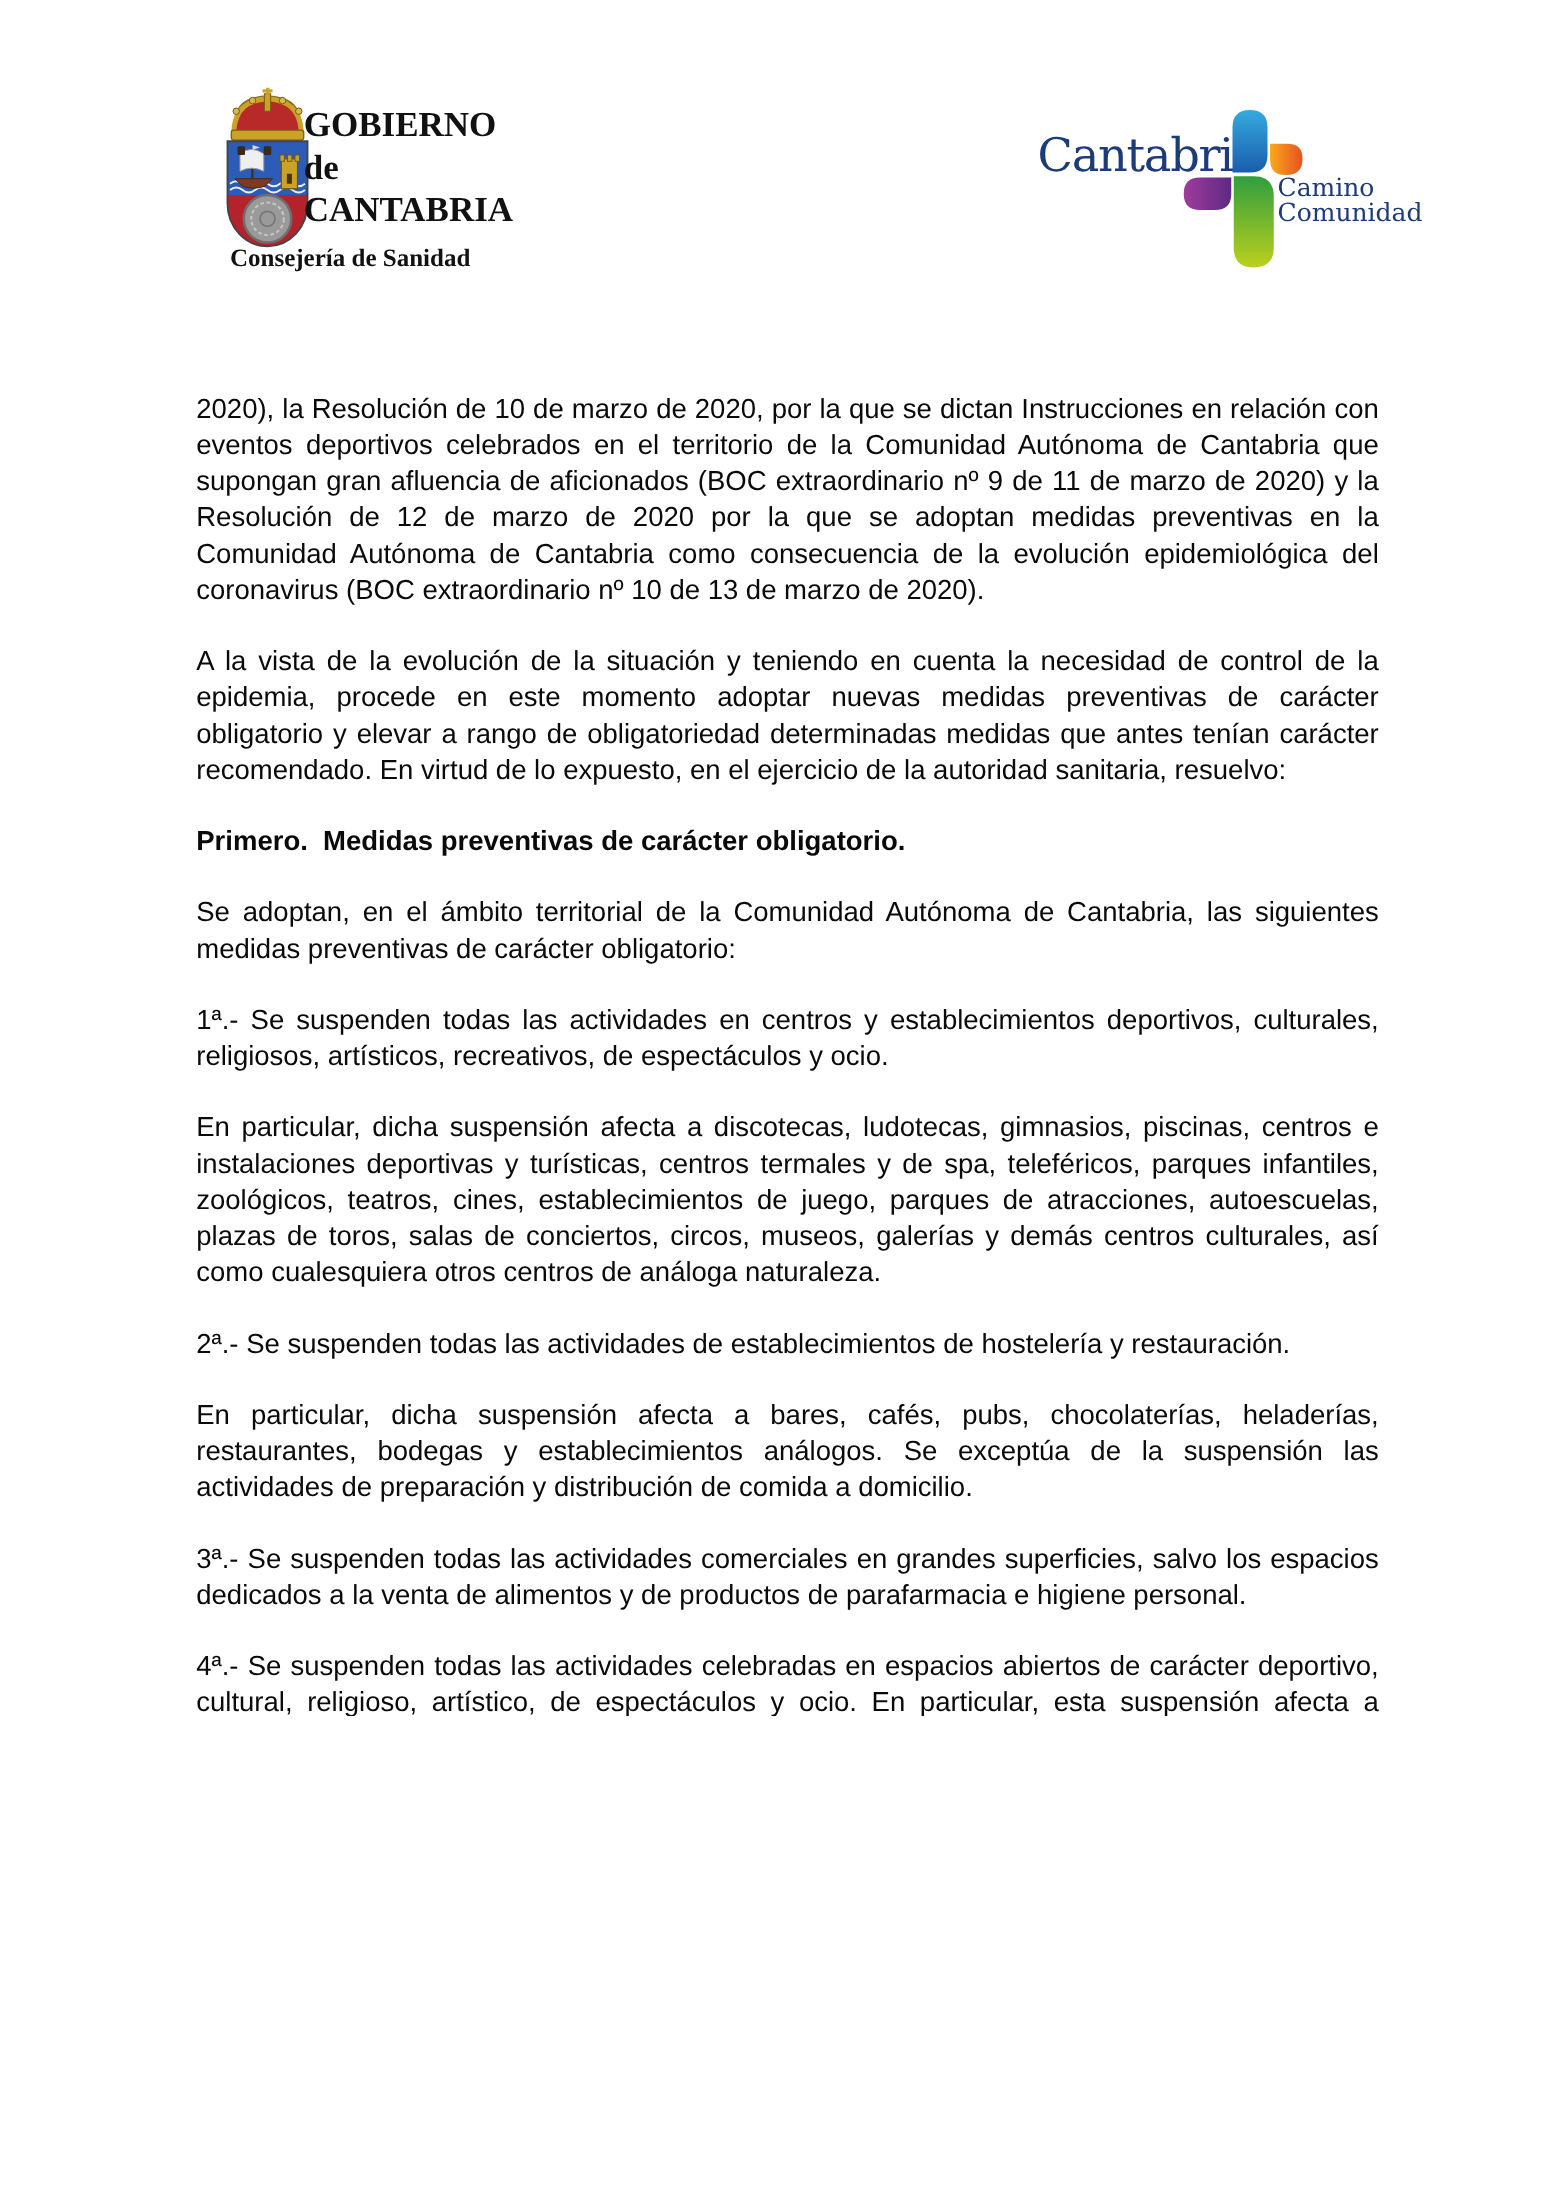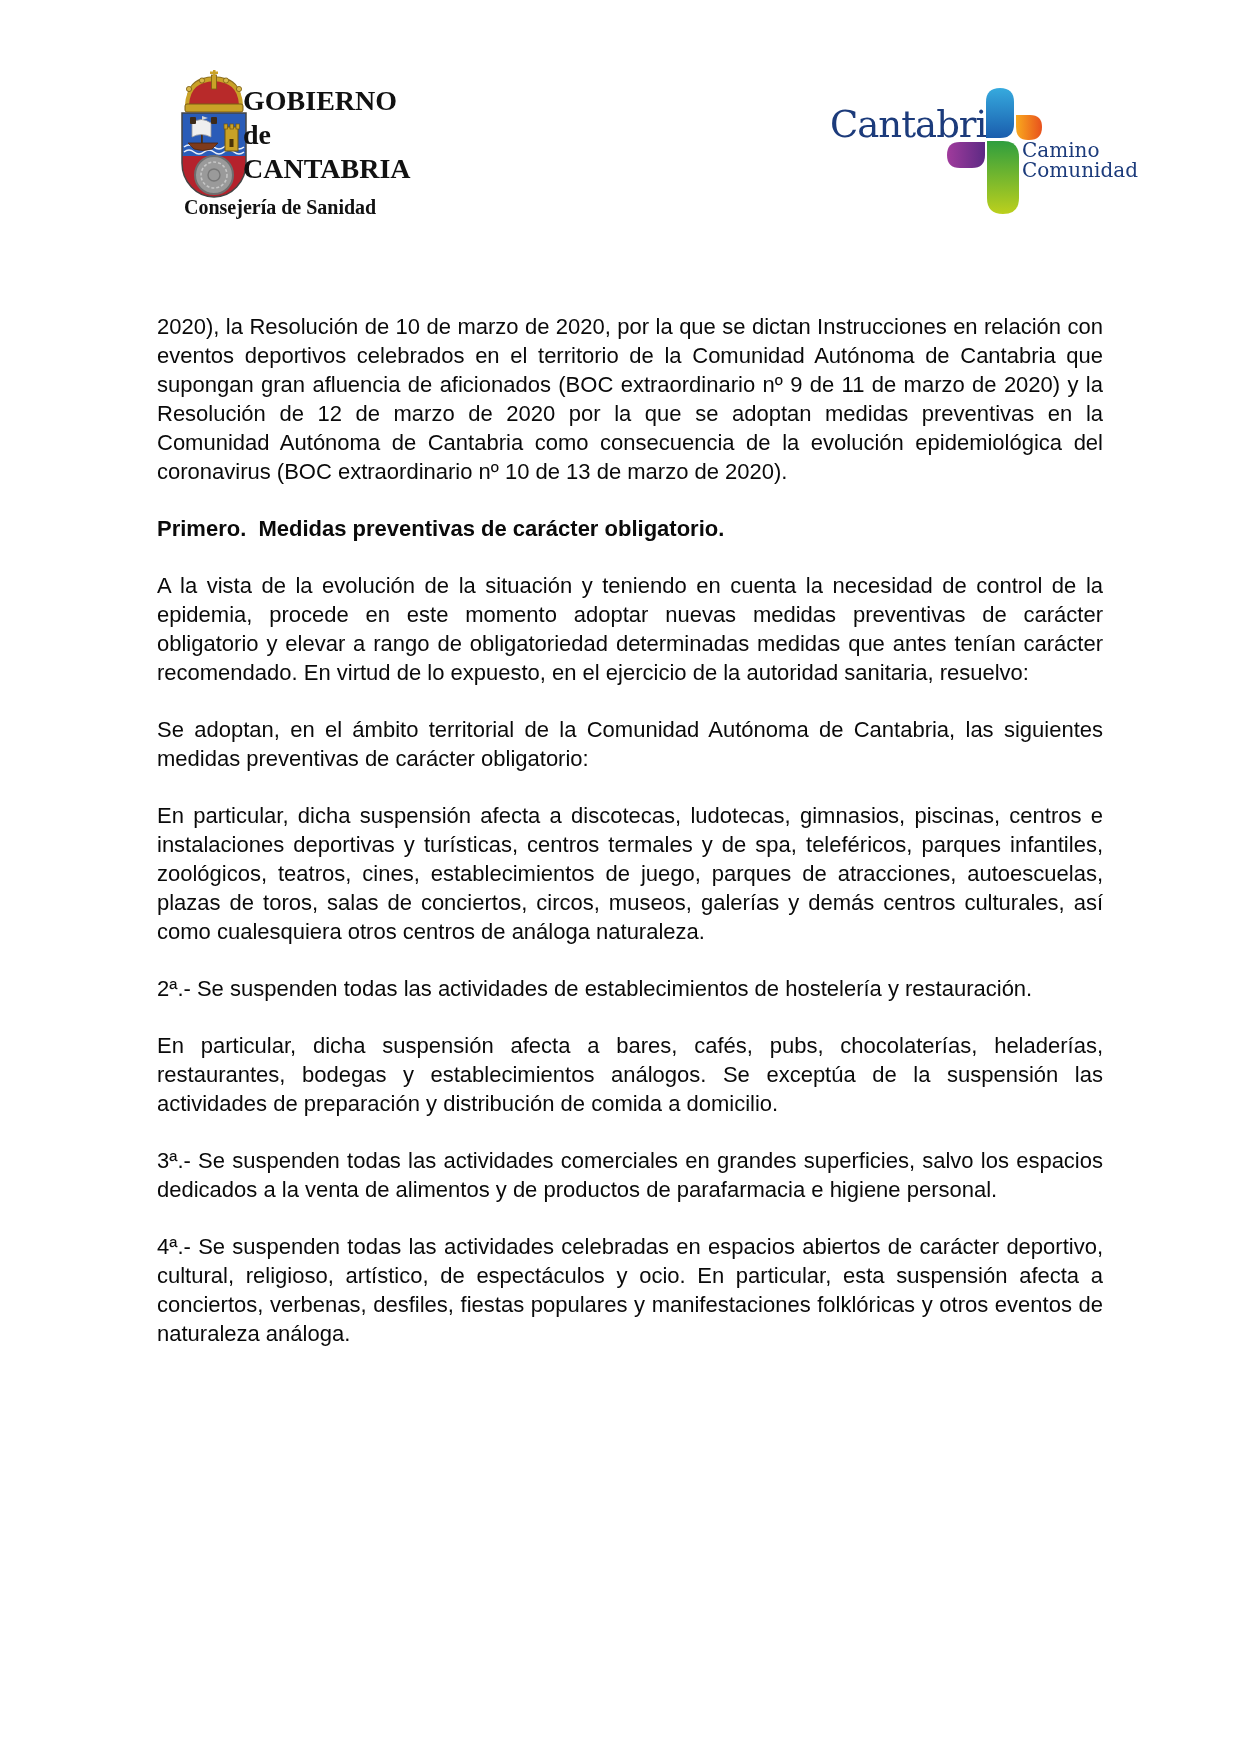--- a/index.html
+++ b/index.html
@@ -129,23 +129,24 @@
     </svg>
 
     <div class="brand-tagline">
       <div>Camino</div>
       <div>Comunidad</div>
     </div>
   </div>
 
   <div class="doc-body">
     <p class="para">2020), la Resolución de 10 de marzo de 2020, por la que se dictan Instrucciones en relación con eventos deportivos celebrados en el territorio de la Comunidad Autónoma de Cantabria que supongan gran afluencia de aficionados (BOC extraordinario nº 9 de 11 de marzo de 2020) y la Resolución de 12 de marzo de 2020 por la que se adoptan medidas preventivas en la Comunidad Autónoma de Cantabria como consecuencia de la evolución epidemiológica del coronavirus (BOC extraordinario nº 10 de 13 de marzo de 2020).</p>
+    <p class="para">A la vista de la evolución de la situación y teniendo en cuenta la necesidad de control de la epidemia, procede en este momento adoptar nuevas medidas preventivas de carácter obligatorio y elevar a rango de obligatoriedad determinadas medidas que antes tenían carácter recomendado. En virtud de lo expuesto, en el ejercicio de la autoridad sanitaria, resuelvo:</p>
     <p class="para heading">Primero.  Medidas preventivas de carácter obligatorio.</p>
-    <p class="para">A la vista de la evolución de la situación y teniendo en cuenta la necesidad de control de la epidemia, procede en este momento adoptar nuevas medidas preventivas de carácter obligatorio y elevar a rango de obligatoriedad determinadas medidas que antes tenían carácter recomendado. En virtud de lo expuesto, en el ejercicio de la autoridad sanitaria, resuelvo:</p>
     <p class="para">Se adoptan, en el ámbito territorial de la Comunidad Autónoma de Cantabria, las siguientes medidas preventivas de carácter obligatorio:</p>
+    <p class="para">1ª.- Se suspenden todas las actividades en centros y establecimientos deportivos, culturales, religiosos, artísticos, recreativos, de espectáculos y ocio.</p>
     <p class="para">En particular, dicha suspensión afecta a discotecas, ludotecas, gimnasios, piscinas, centros e instalaciones deportivas y turísticas, centros termales y de spa, teleféricos, parques infantiles, zoológicos, teatros, cines, establecimientos de juego, parques de atracciones, autoescuelas, plazas de toros, salas de conciertos, circos, museos, galerías y demás centros culturales, así como cualesquiera otros centros de análoga naturaleza.</p>
     <p class="para">2ª.- Se suspenden todas las actividades de establecimientos de hostelería y restauración.</p>
     <p class="para">En particular, dicha suspensión afecta a bares, cafés, pubs, chocolaterías, heladerías, restaurantes, bodegas y establecimientos análogos. Se exceptúa de la suspensión las actividades de preparación y distribución de comida a domicilio.</p>
     <p class="para">3ª.- Se suspenden todas las actividades comerciales en grandes superficies, salvo los espacios dedicados a la venta de alimentos y de productos de parafarmacia e higiene personal.</p>
     <p class="para">4ª.- Se suspenden todas las actividades celebradas en espacios abiertos de carácter deportivo, cultural, religioso, artístico, de espectáculos y ocio. En particular, esta suspensión afecta a conciertos, verbenas, desfiles, fiestas populares y manifestaciones folklóricas y otros eventos de naturaleza análoga.</p>
   </div>
 
   <div class="page-number">2</div>
 
 </div>

